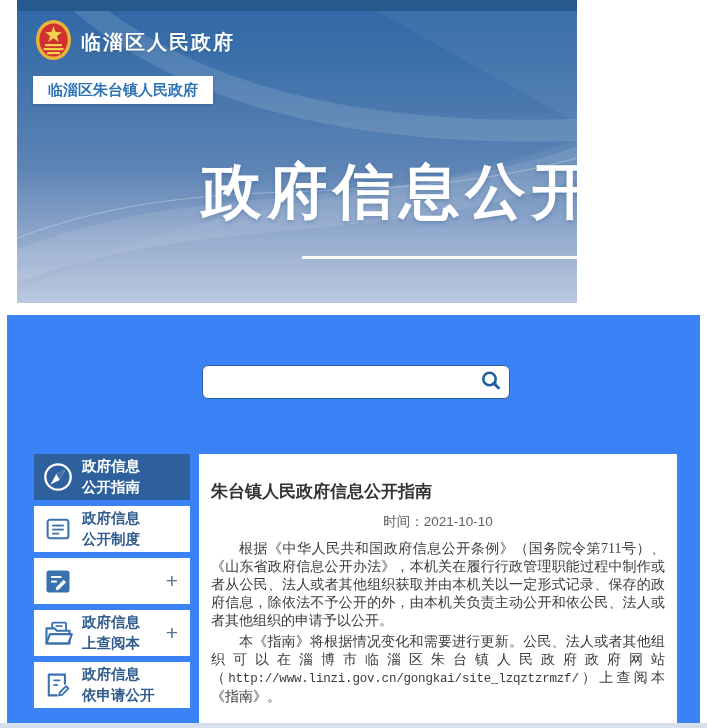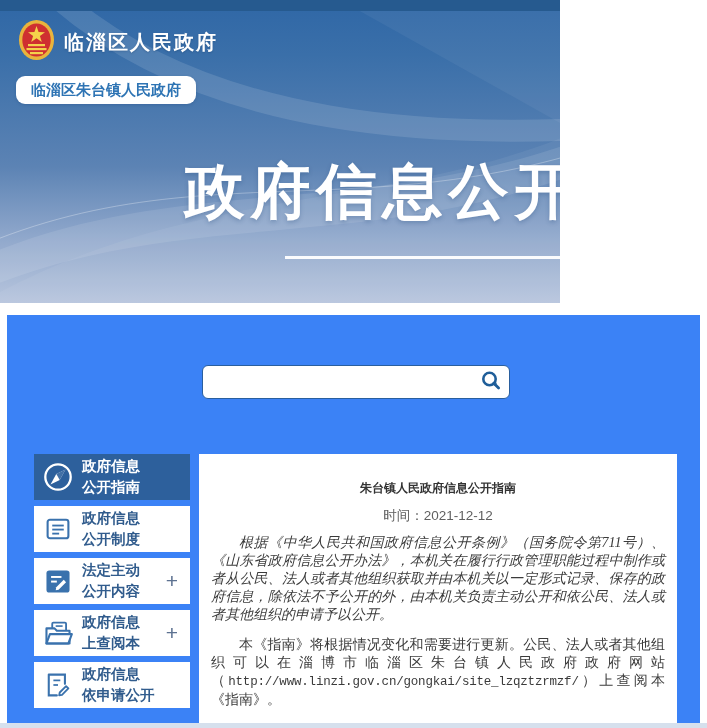--- a/index.html
+++ b/index.html
@@ -1,26 +1,26 @@
 <!DOCTYPE html>
 <html><head>
 <meta charset="utf-8">
 <style>
   html,body{margin:0;padding:0;background:#ffffff;font-family:"Liberation Sans","DejaVu Sans",sans-serif;}
   #page{position:relative;width:707px;height:728px;overflow:hidden;background:#ffffff;margin:0 auto;}
 
   
-  .hero{position:absolute;left:0;top:0;width:560px;height:303px;
+  .hero{position:absolute;left:17px;top:0;width:560px;height:303px;
         background:linear-gradient(180deg,#2f67a6 0%,#3a6fa9 18%,#5c83b4 55%,#93aacd 80%,#b7c5dd 100%);overflow:hidden;}
   .hero-topstrip{position:absolute;left:0;top:0;width:707px;height:11px;background:#265a8f;}
   .hero svg.swooshes{position:absolute;left:0;top:0;}
   .brand{position:absolute;left:18px;top:19px;display:flex;align-items:center;gap:9px;cursor:pointer;}
   .brand-name{color:#ffffff;font-size:20px;font-weight:bold;letter-spacing:2px;text-shadow:0 1px 2px rgba(0,40,80,.25);}
   .sub-badge{position:absolute;left:16px;top:76px;height:28px;line-height:28px;padding:0 15px;
-             background:#ffffff;border-radius:9px;color:#2e74b4;font-size:15px;font-weight:bold;
+             background:#ffffff;border-radius:0;color:#2e74b4;font-size:15px;font-weight:bold;
              box-shadow:0 1px 3px rgba(20,60,110,.25);cursor:pointer;}
   .banner-title{position:absolute;left:0;top:152px;width:707px;text-align:center;
                 color:#ffffff;font-size:60px;font-weight:bold;letter-spacing:6px;
                 text-shadow:0 2px 4px rgba(20,60,110,.25);padding-left:29px;}
   .banner-underline{position:absolute;left:285px;top:256px;width:288px;height:3px;background:#ffffff;opacity:.95;}
 
   
   .wrapper{position:absolute;left:7px;top:315px;width:693px;height:425px;background:#3b82f6;}
 
   
@@ -36,27 +36,27 @@
              display:flex;align-items:center;cursor:pointer;color:#315c8d;}
   .side-item .ic{width:48px;display:flex;align-items:center;justify-content:center;color:#3a72ad;}
   .side-item .lbl{font-size:14.5px;line-height:1.42;font-weight:bold;}
   .side-item .plus{position:absolute;right:12px;top:50%;transform:translateY(-50%);
                    font-size:21px;font-weight:300;color:#5d7291;}
   .side-item.active{background:#2d609c;color:#ffffff;}
   .side-item.active .ic{color:#ffffff;}
 
   
   .panel{position:absolute;left:192px;top:139px;width:478px;height:283px;background:#ffffff;overflow:hidden;}
-  .art-title{margin:26px 12px 0;text-align:center;font-size:12px;font-weight:bold;color:#333333;
+  .art-title{margin:26px 12px 0;font-size:17px;font-weight:bold;color:#333333;
              font-family:"Liberation Sans","DejaVu Sans",sans-serif;}
   .art-date{margin:10px 12px 9px;text-align:center;font-size:13.5px;color:#606060;}
   .art-body{margin:0 12px;font-family:"Liberation Serif","DejaVu Serif",serif;
             font-size:14px;line-height:18px;color:#3b3b3b;text-align:justify;}
   .art-body p{margin:0;text-indent:2em;}
-  .art-body p.gap-after{margin-bottom:12px;font-style:italic;}
+  .art-body p.gap-after{margin-bottom:3px;}
   .art-url{font-family:"Liberation Mono","DejaVu Sans Mono",monospace;font-size:12.5px;letter-spacing:-0.2px;}
 
   .bottom-strip{position:absolute;left:0;top:723px;width:707px;height:5px;background:#d6e0ed;}
 </style>
 </head>
 <body>
 
 <div id="page">
 
   <div class="hero">
@@ -135,24 +135,20 @@
 
     <div class="side-item" style="top:243px">
       <span class="ic">
         <svg width="30" height="30" viewBox="0 0 26 26">
           <rect x="3" y="4" width="20" height="19" rx="2.5" fill="currentColor"></rect>
           <line x1="7" y1="9.5" x2="16" y2="9.5" stroke="#ffffff" stroke-width="1.7"></line>
           <line x1="7" y1="13.5" x2="12" y2="13.5" stroke="#ffffff" stroke-width="1.7"></line>
           <path d="M11.5 18.5 L18 12 L20 14 L13.5 20.5 L11 21 Z" fill="#ffffff"></path>
         </svg>
       </span>
-      <span class="lbl">
-        <div>法定主动</div>
-        <div>公开内容</div>
-      </span>
       <span class="plus">+</span>
     </div>
 
     <div class="side-item" style="top:295px">
       <span class="ic">
         <svg width="30" height="30" viewBox="0 0 26 26">
           <rect x="8" y="4" width="12" height="8" rx="1" fill="none" stroke="currentColor" stroke-width="1.6"></rect>
           <line x1="11" y1="7" x2="17" y2="7" stroke="currentColor" stroke-width="1.4"></line>
           <path d="M3 9 L10 9 L12 11 L23 11 L23 22 L3 22 Z" fill="#ffffff" stroke="currentColor" stroke-width="1.8" stroke-linejoin="round"></path>
           <path d="M3 22 L6 14 L25 14 L22 22 Z" fill="#ffffff" stroke="currentColor" stroke-width="1.8" stroke-linejoin="round"></path>
@@ -175,21 +171,21 @@
         </svg>
       </span>
       <span class="lbl">
         <div>政府信息</div>
         <div>依申请公开</div>
       </span>
     </div>
 
     <div class="panel">
       <div class="art-title">朱台镇人民政府信息公开指南</div>
-      <div class="art-date">时间：2021-12-12</div>
+      <div class="art-date">时间：2021-10-10</div>
       <div class="art-body">
         <p class="gap-after">根据《中华人民共和国政府信息公开条例》（国务院令第711号）、《山东省政府信息公开办法》，本机关在履行行政管理职能过程中制作或者从公民、法人或者其他组织获取并由本机关以一定形式记录、保存的政府信息，除依法不予公开的外，由本机关负责主动公开和依公民、法人或者其他组织的申请予以公开。</p>
         <p><span>本《指南》将根据情况变化和需要进行更新。公民、法人或者其他组织可以在淄博市临淄区朱台镇人民政府政府网站（</span><span class="art-url">http://www.linzi.gov.cn/gongkai/site_lzqztzrmzf/</span><span>）上查阅本《指南》。</span></p>
       </div>
 
     </div>
 
   </div>
 
   <div class="bottom-strip"></div>

